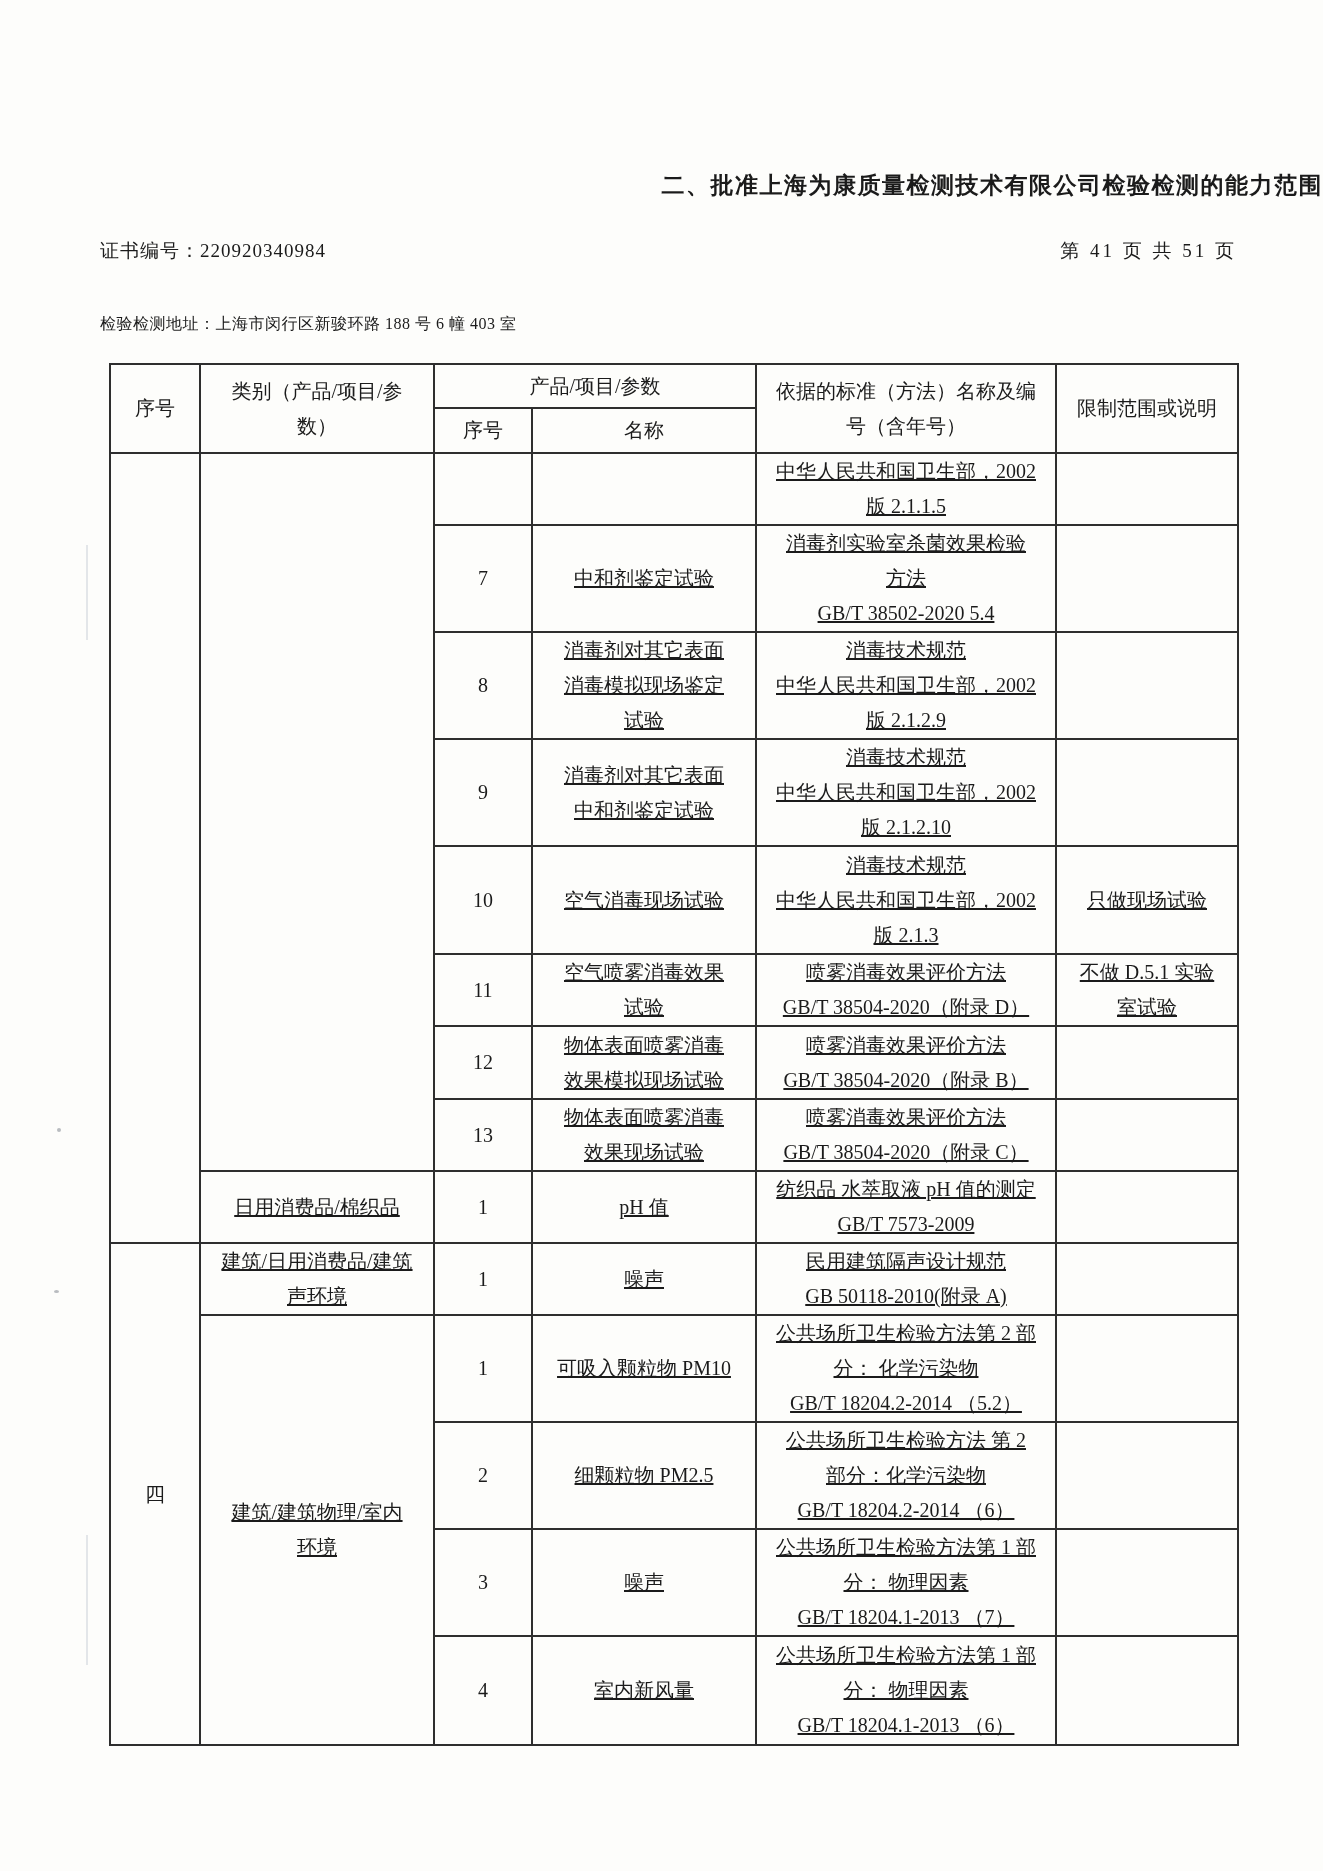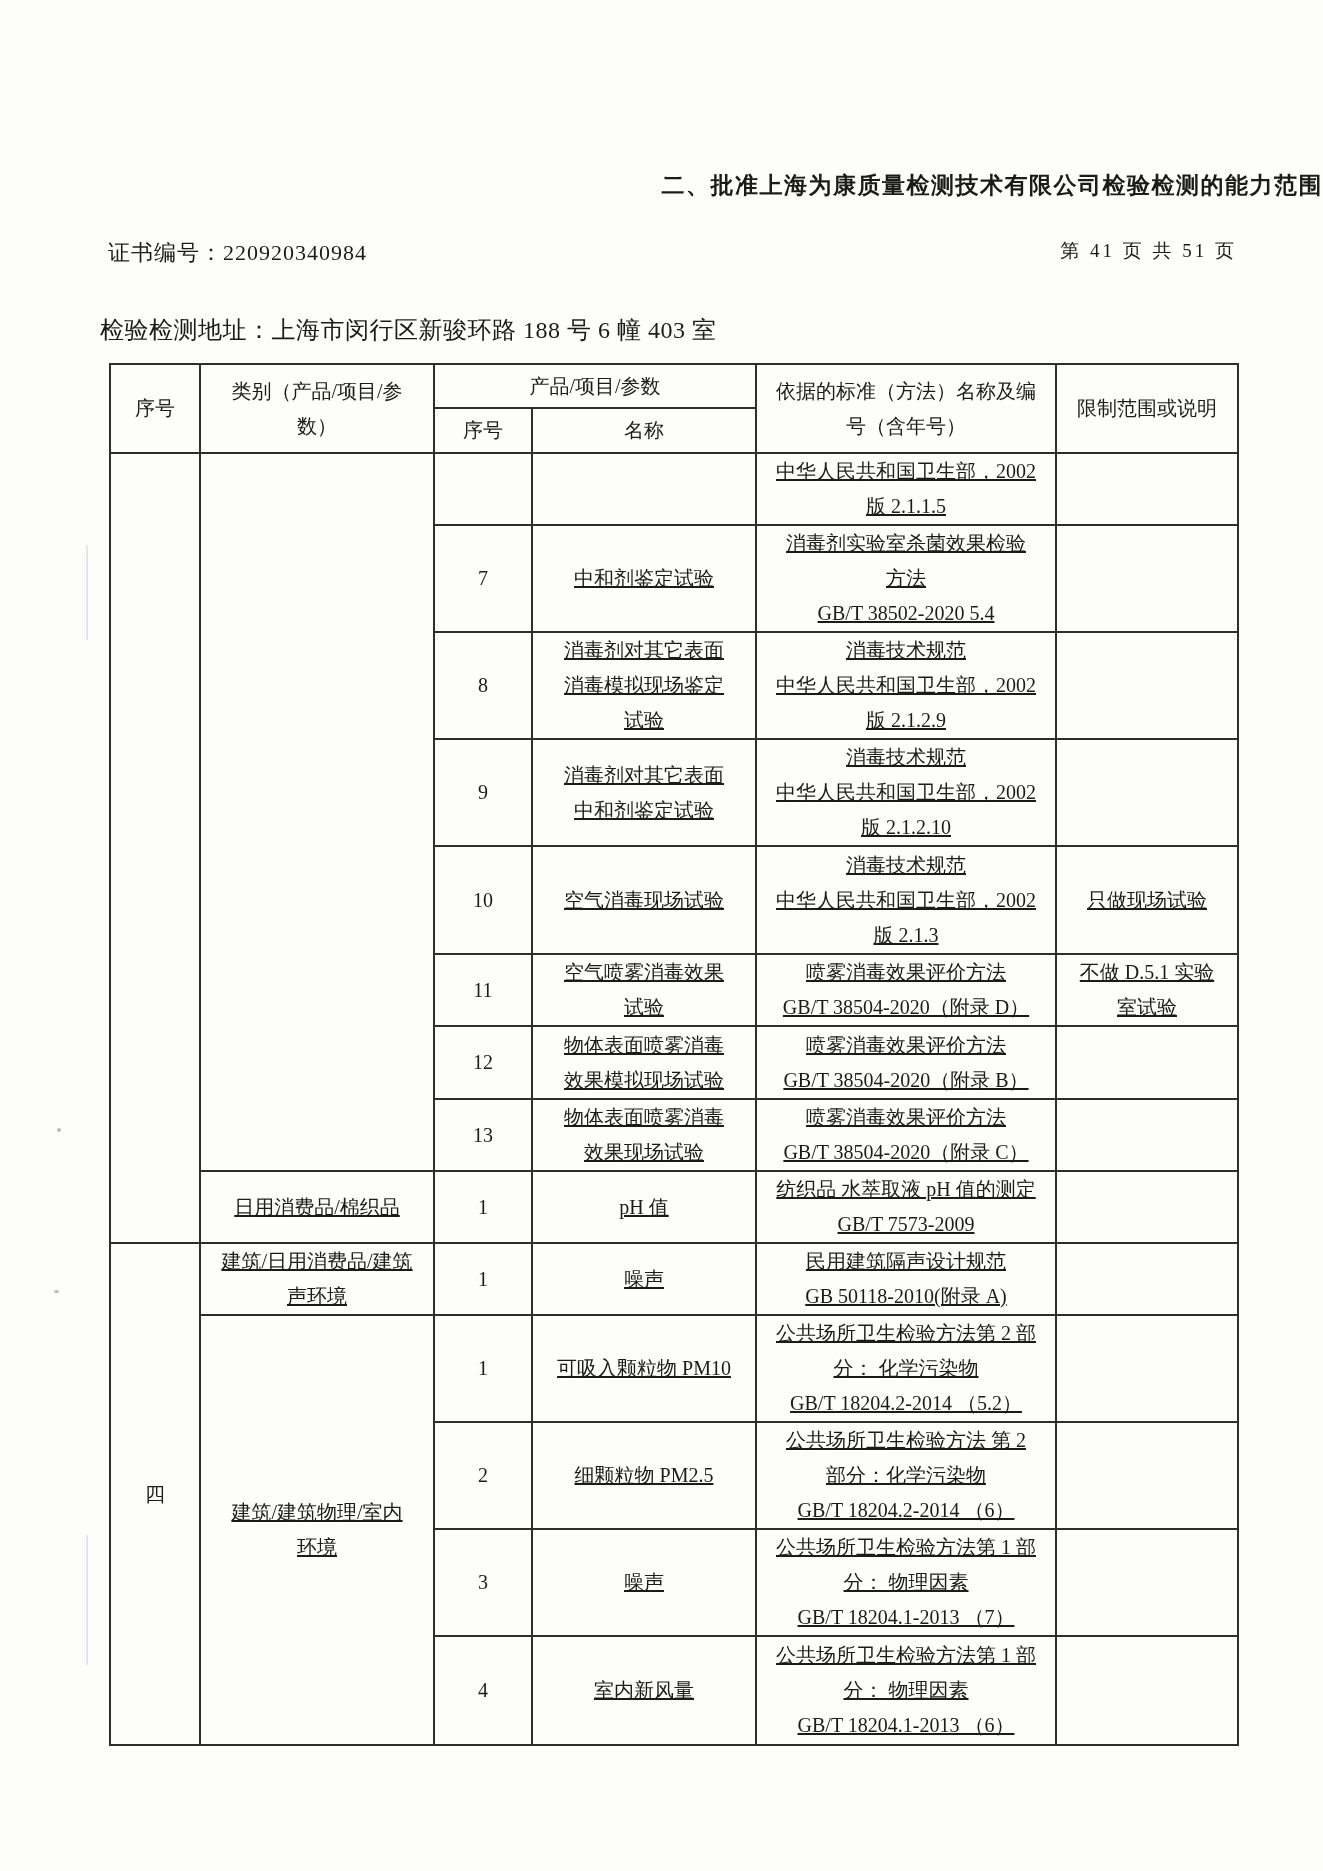--- a/index.html
+++ b/index.html
@@ -8,23 +8,23 @@
     background:#fdfdfb;
     position:relative;
     overflow:hidden;
     font-family:"Liberation Serif","DejaVu Serif",serif;
     color:#1b1b1b;
   }
   .page-title{
     position:absolute;top:170px;left:0;width:100%;
     text-align:right;font-size:23px;font-weight:600;letter-spacing:1.5px;
   }
-  .cert-line{position:absolute;left:108px;top:238px;font-size:22px;letter-spacing:1px;}
+  .cert-line{position:absolute;left:100px;top:238px;font-size:19px;letter-spacing:1px;}
   .page-info{position:absolute;right:86px;top:238px;font-size:19px;letter-spacing:3px;}
-  .address-line{position:absolute;left:100px;top:314px;font-size:24px;letter-spacing:0.5px;}
+  .address-line{position:absolute;left:100px;top:314px;font-size:16px;letter-spacing:0.5px;}
 
   .cap-table{
     position:absolute;left:109px;top:363px;
     border-collapse:collapse;table-layout:fixed;
     width:1128px;
     font-size:20px;line-height:35px;
   }
   .cap-table td,.cap-table th{
     border:2px solid #2e2e2e;
     vertical-align:middle;

